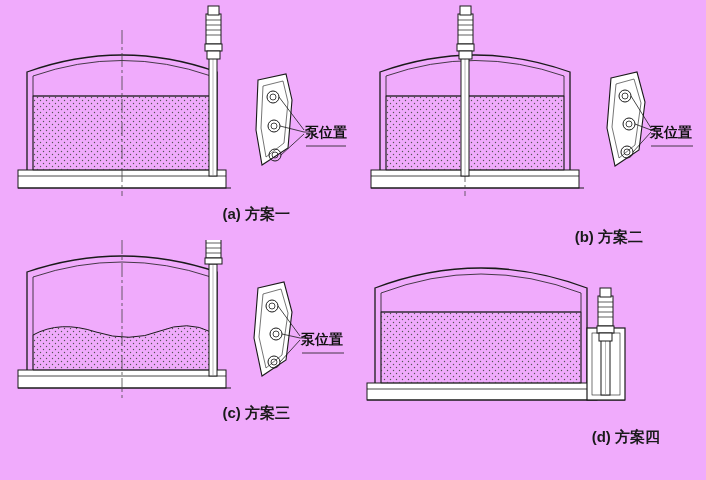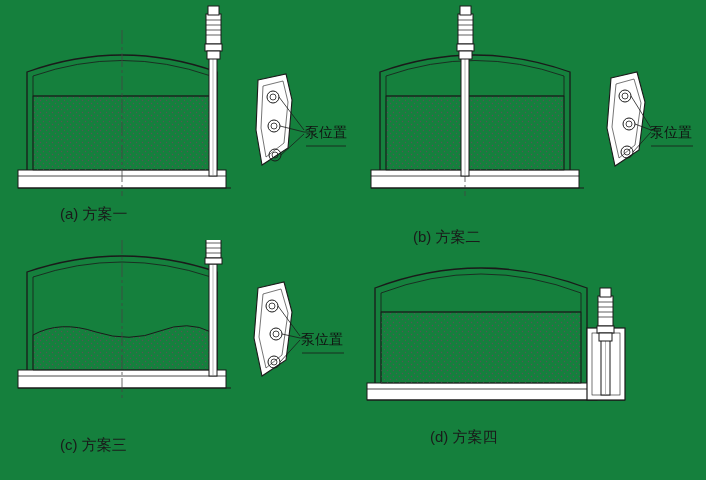--- a/index.html
+++ b/index.html
@@ -7,29 +7,30 @@
     padding: 0;
     background: #ffffff;
   }
   body {
     font-family: "Liberation Sans", sans-serif;
   }
   #page {
     position: relative;
     width: 706px;
     height: 480px;
-    background: #15803d;
+    background: #f0abfc;
     overflow: hidden;
+    font-weight: bold;
   }
   .panel {
     position: absolute;
   }
   .caption {
     position: absolute;
-    text-align: left;
+    text-align: right;
     font-size: 15px;
     color: #1a1a1a;
     white-space: nowrap;
     font-family: "Liberation Sans", sans-serif;
   }
   .label-text {
     position: absolute;
     font-size: 14px;
     color: #111111;
     white-space: nowrap;
@@ -196,21 +197,21 @@
 
       <line x1="278" y1="66" x2="300" y2="96" stroke="#1a1a1a" stroke-width="0.8"></line>
       <line x1="282" y1="94" x2="300" y2="98" stroke="#1a1a1a" stroke-width="0.8"></line>
       <line x1="280" y1="122" x2="300" y2="100" stroke="#1a1a1a" stroke-width="0.8"></line>
       <line x1="300" y1="98" x2="308" y2="98" stroke="#1a1a1a" stroke-width="0.8"></line>
       <line x1="302" y1="113" x2="344" y2="113" stroke="#1a1a1a" stroke-width="0.8"></line>
     </svg>
 
     <span class="label-text" style="left:301px; top:91px;">泵位置</span>
   </div>
-  <div class="caption" style="left:60px; top:436px; width:230px;">(c)  方案三</div>
+  <div class="caption" style="left:60px; top:404px; width:230px;">(c)  方案三</div>
 
   <div class="panel" style="left:353px; top:240px; width:353px; height:200px;">
     <svg width="353" height="200" viewBox="0 0 353 200">
       <defs>
         <pattern id="dotsD" width="6" height="6" patternUnits="userSpaceOnUse">
           <circle cx="1.5" cy="1.5" r="0.7" fill="#555"></circle>
           <circle cx="4.5" cy="4.5" r="0.7" fill="#555"></circle>
         </pattern>
       </defs>
 

